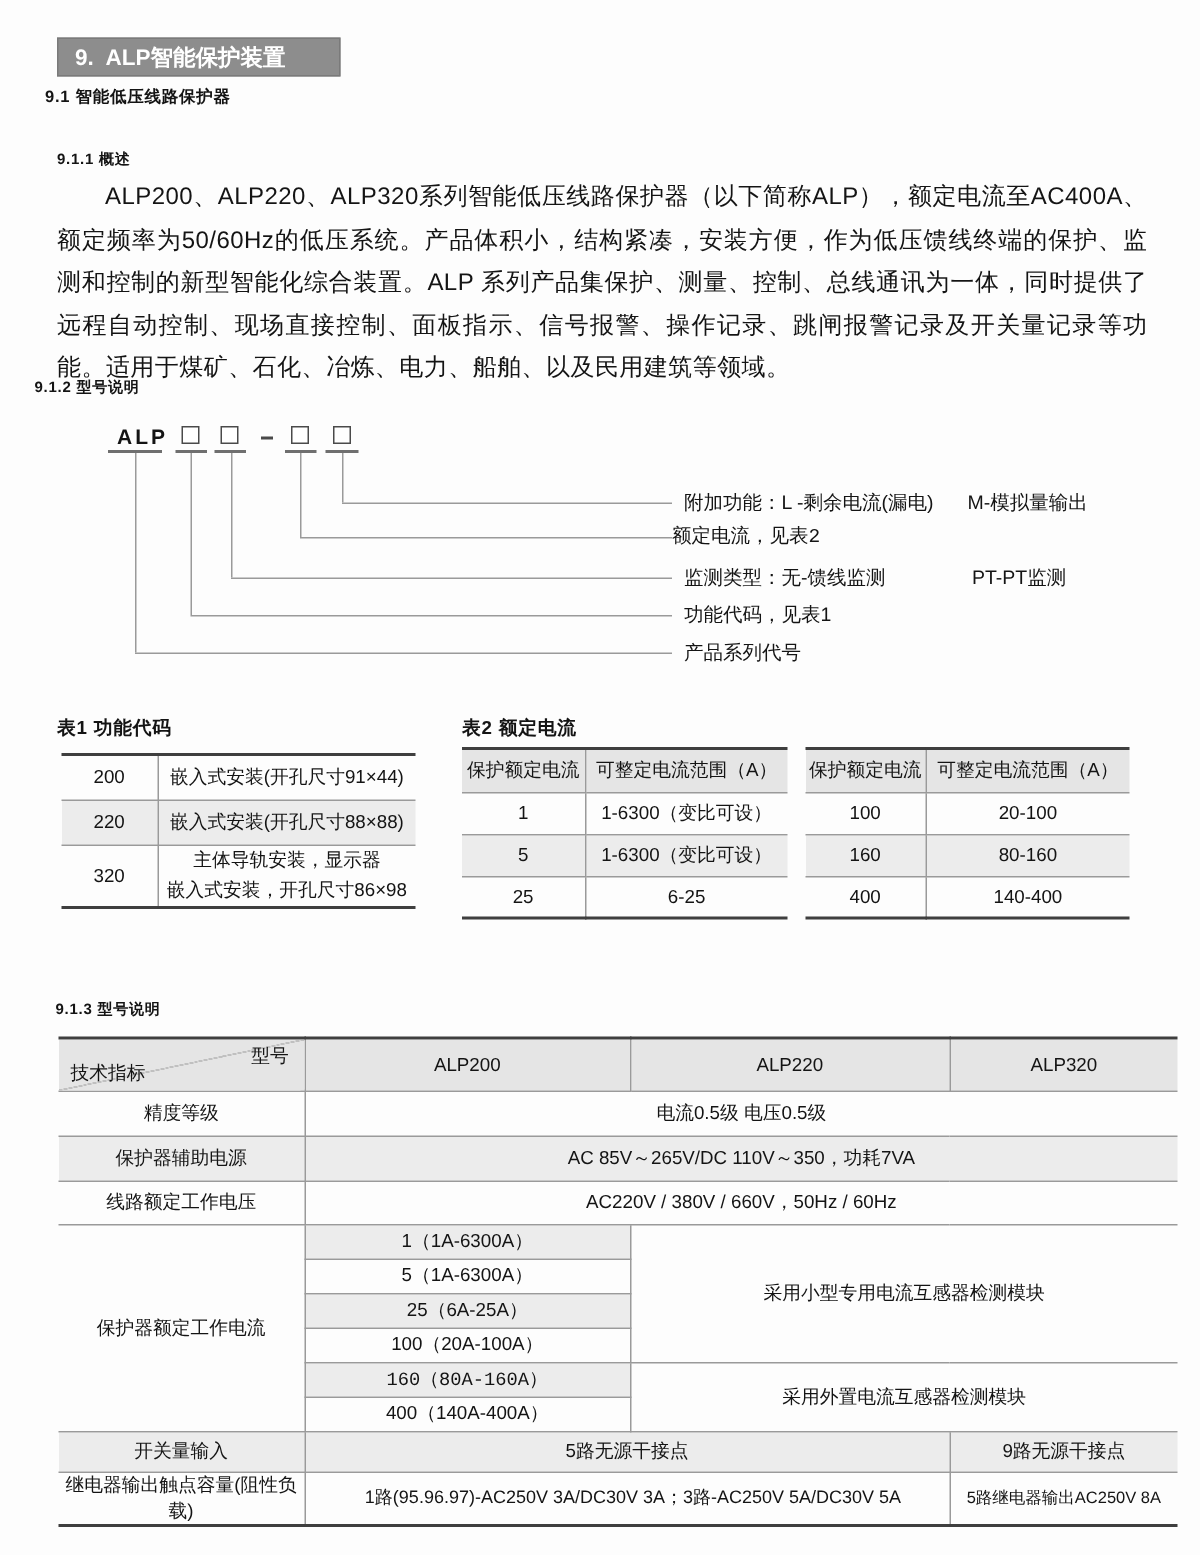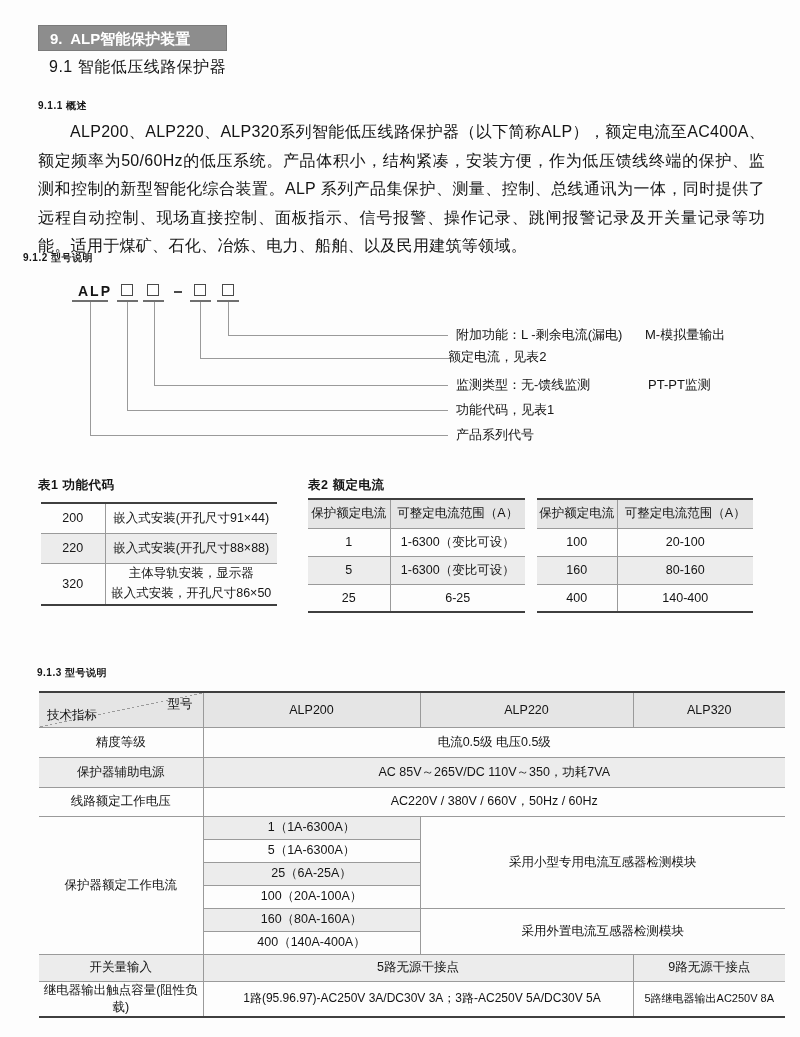--- a/index.html
+++ b/index.html
@@ -9,21 +9,21 @@
   }
   .abs{position:absolute;}
 
   
   .badge{
     left:38px;top:25px;width:189px;height:26px;line-height:26px;
     background:#8d8d8d;border:1px solid #7a7a7a;box-sizing:border-box;
     color:#ffffff;font-size:15px;font-weight:bold;padding-left:11px;white-space:pre;
   }
 
-  .h1{left:49px;top:57px;font-size:16px;font-weight:normal;letter-spacing:.5px;}
+  .h1{left:30px;top:57px;font-size:11px;font-weight:bold;letter-spacing:.5px;}
   .h2{font-size:10px;font-weight:bold;letter-spacing:.5px;}
 
   .para{
     left:38px;top:118px;width:727px;font-size:16px;line-height:28.5px;
     text-align:justify;text-indent:2em;letter-spacing:.3px;
   }
 
   
   .alp-prefix{left:78px;top:283px;font-size:14px;font-weight:600;letter-spacing:2px;}
   .mbox{width:10px;height:10px;border:1.5px solid #4a4a4a;background:#fff;top:284px;}
@@ -112,21 +112,21 @@
       <td>200</td>
       <td>嵌入式安装(开孔尺寸91×44)</td>
     </tr>
     <tr style="height:30px;">
       <td class="alt">220</td>
       <td class="alt">嵌入式安装(开孔尺寸88×88)</td>
     </tr>
     <tr style="height:42px;">
       <td>320</td>
       <td class="pre2">主体导轨安装，显示器
-嵌入式安装，开孔尺寸86×50</td>
+嵌入式安装，开孔尺寸86×98</td>
     </tr>
   </tbody>
     </table>
 
   <table class="t" style="left:308px;top:498px;width:217px;">
     <colgroup>
         <col style="width:82px">
         <col style="width:135px">
       </colgroup>
     <tbody>
@@ -212,21 +212,21 @@
     </tr>
     <tr style="height:23px;">
       <td class="lft">5（1A-6300A）</td>
     </tr>
     <tr style="height:23px;">
       <td class="alt lft">25（6A-25A）</td>
     </tr>
     <tr style="height:23px;">
       <td class="lft">100（20A-100A）</td>
     </tr>
-    <tr style="height:23px;">
+    <tr style="height:23px;font-family:Liberation Mono, monospace;">
       <td class="alt lft">160（80A-160A）</td>
       <td class="lft" colspan="2" rowspan="2">采用外置电流互感器检测模块</td>
     </tr>
     <tr style="height:23px;">
       <td class="lft">400（140A-400A）</td>
     </tr>
     <tr style="height:27px;">
       <td class="alt">开关量输入</td>
       <td class="alt" colspan="2">5路无源干接点</td>
       <td class="alt">9路无源干接点</td>

